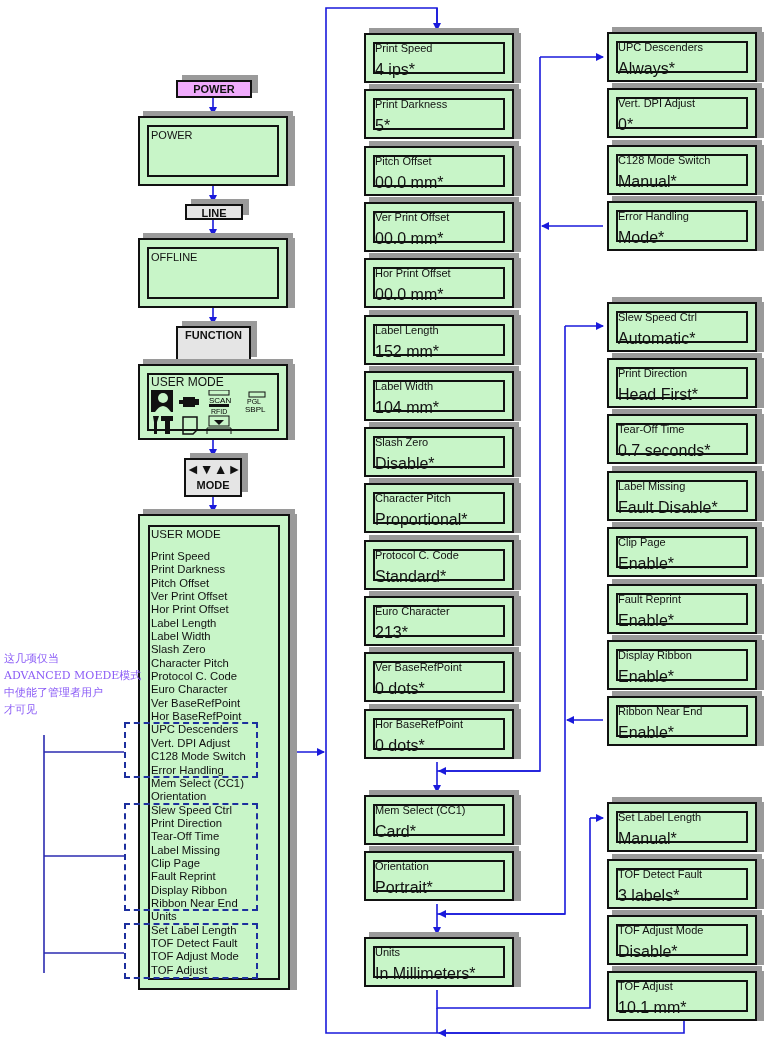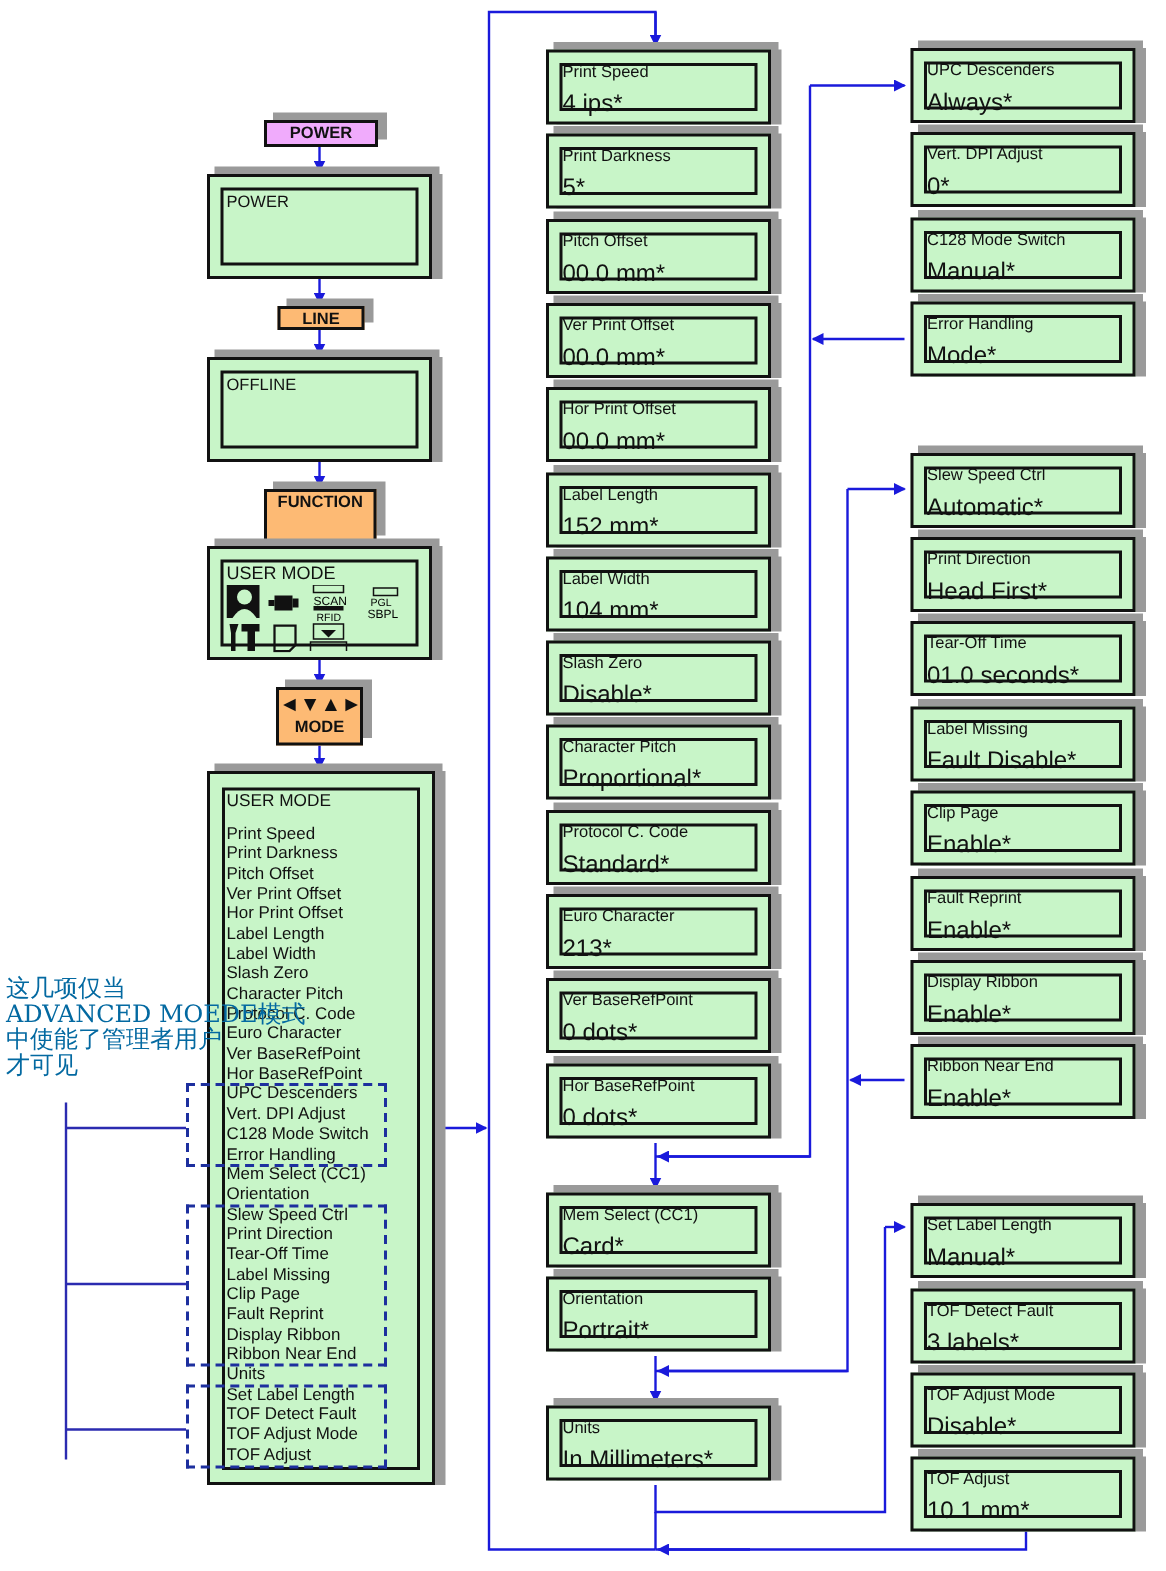--- a/index.html
+++ b/index.html
@@ -3,34 +3,34 @@
 <meta charset="utf-8">
 <style>
   html, body { margin:0; padding:0; background:#ffffff; }
   body { width:777px; height:1047px; position:relative; overflow:hidden;
          font-family:"Liberation Sans", sans-serif; color:#111; }
   svg.wires { position:absolute; left:0; top:0; width:777px; height:1047px; }
   .key { position:absolute; box-sizing:border-box; border:2px solid #111;
          font-weight:bold; font-size:11px; text-align:center; line-height:14px;
          box-shadow:6px -5px 0 #9a9a9a; }
   .key.orange { background:#f0abfc; }
-  .key.yellow { background:#fdba74; }
+  .key.yellow { background:#e5e5e5; }
   .lcd { position:absolute; box-sizing:border-box; background:#c8f5c8;
          border:2px solid #111; box-shadow:5px -5px 0 #9a9a9a, 7px 0 0 #9a9a9a; }
   .lcd .inner { position:absolute; left:7px; top:7px; right:7px; bottom:7px;
                 border:2px solid #111; }
   .lcd .t1 { position:absolute; left:9px; top:7px; font-size:11px; white-space:nowrap; }
   .lcd .t2 { position:absolute; left:9px; top:26px; font-size:16px; white-space:nowrap; }
   .big .inner { left:8px; top:9px; right:8px; bottom:8px; }
   .biglabel { position:absolute; left:11px; top:12px; font-size:11.5px; }
   .menu { position:absolute; left:11px; top:34px; font-size:11.3px; line-height:13.35px; }
   .menu div { white-space:nowrap; }
   .dash { position:absolute; border:2px dashed #1d2f9e; box-sizing:border-box; }
   .note { position:absolute; left:4px; top:650px; font-family:"DejaVu Serif", serif;
-          font-size:16px; line-height:17px; color:#0369a1; }
+          font-size:11px; line-height:17px; color:#8b5cf6; }
   .icons { position:absolute; left:11px; top:24px; width:130px; height:45px; }
 </style>
 </head>
 <body>
 
 <svg class="wires" viewBox="0 0 777 1047">
   <defs>
     <marker id="ah" markerWidth="8" markerHeight="8" refX="7" refY="4" orient="auto" markerUnits="userSpaceOnUse">
       <path d="M0,0 L8,4 L0,8 Z" fill="#1a1adb"></path>
     </marker>
@@ -293,21 +293,21 @@
       <div class="t2">Automatic*</div>
     </div>
     <div class="lcd" style="left: 607px; top: 358px; width: 150px; height: 50px;">
       <div class="inner"></div>
       <div class="t1">Print Direction</div>
       <div class="t2">Head First*</div>
     </div>
     <div class="lcd" style="left: 607px; top: 414px; width: 150px; height: 50px;">
       <div class="inner"></div>
       <div class="t1">Tear-Off Time</div>
-      <div class="t2">01.0  seconds*</div>
+      <div class="t2">0.7  seconds*</div>
     </div>
     <div class="lcd" style="left: 607px; top: 471px; width: 150px; height: 50px;">
       <div class="inner"></div>
       <div class="t1">Label Missing</div>
       <div class="t2">Fault Disable*</div>
     </div>
     <div class="lcd" style="left: 607px; top: 527px; width: 150px; height: 50px;">
       <div class="inner"></div>
       <div class="t1">Clip Page</div>
       <div class="t2">Enable*</div>

